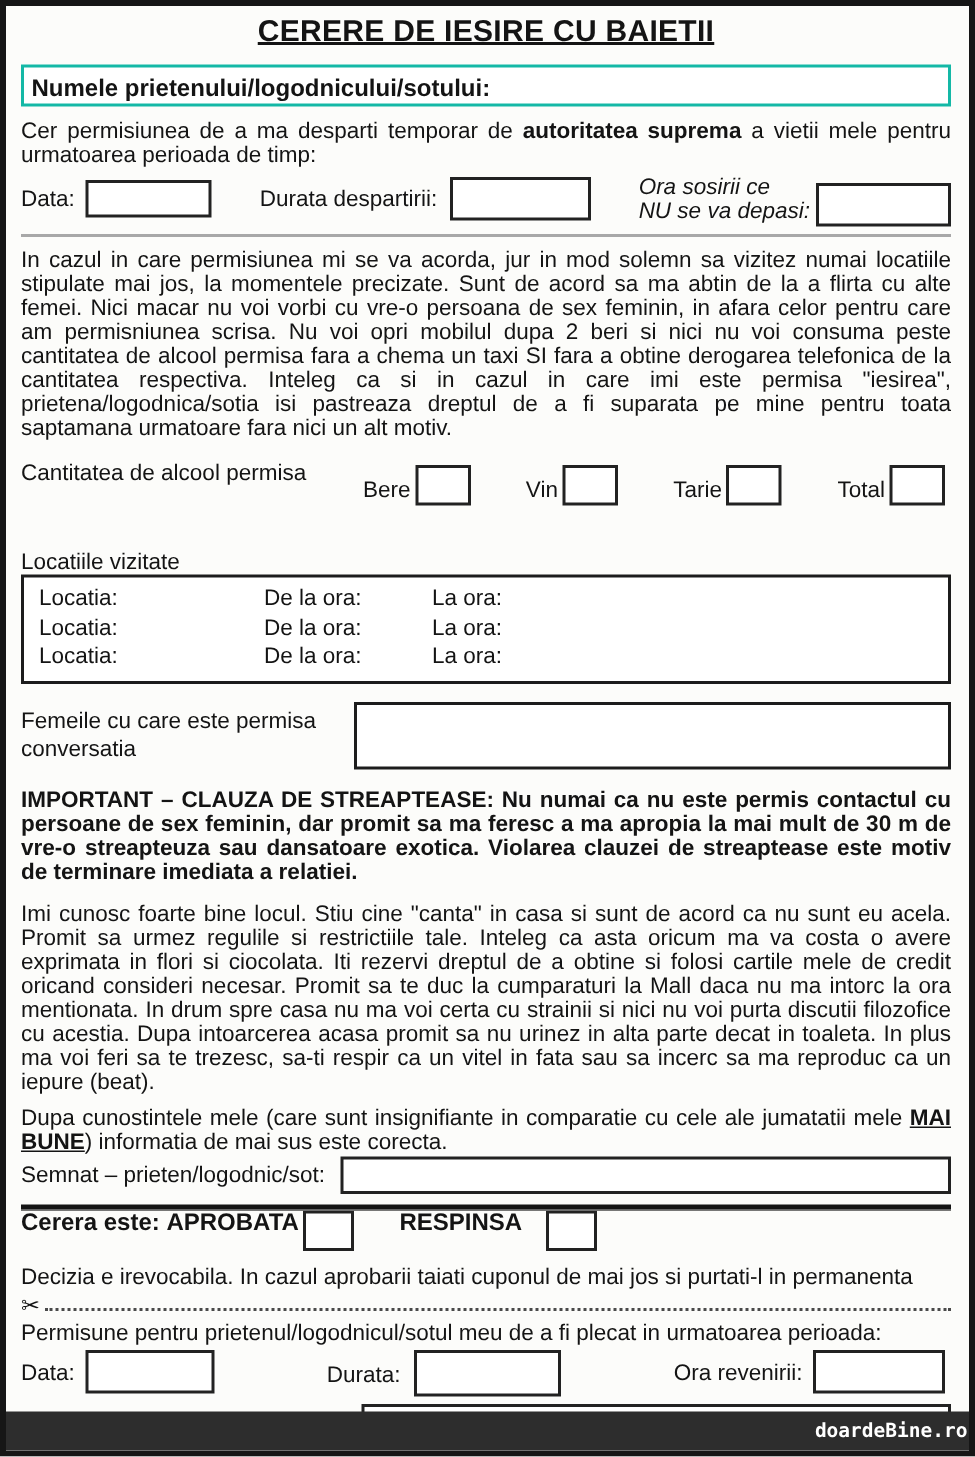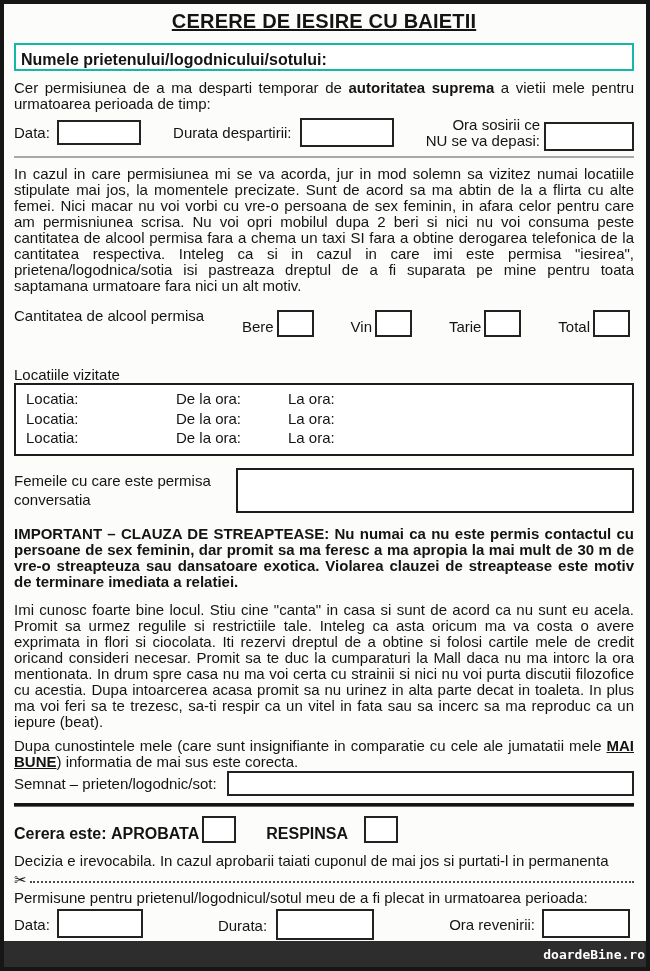--- a/index.html
+++ b/index.html
@@ -19,21 +19,21 @@
   }
   .para{font-size:15px;line-height:16px;text-align:justify;}
   .intro{margin-top:9px;}
   .blank{border:2px solid #222;background:#fff;box-sizing:border-box;}
   .time-row{display:flex;align-items:center;margin-top:2px;justify-content:space-between;}
   .grp{display:flex;align-items:center;}
   .lbl{font-size:15px;white-space:nowrap;}
   .b-date{width:84px;height:25px;margin-left:7px;}
   .b-dur{width:94px;height:29px;margin-left:8px;}
   .b-arr{width:90px;height:29px;margin-left:4px;margin-top:8px;}
-  .arr-lbl{font-size:15px;line-height:16px;text-align:right;}
+  .arr-lbl{font-size:15px;line-height:16px;font-style:italic;}
   .faint-rule{border-top:2px solid #a8a8a8;margin-top:5px;}
   .oath{margin-top:8px;}
   .alcohol-row{display:flex;align-items:flex-end;margin-top:13px;}
   .alcohol-row .side{width:228px;font-size:15px;margin-bottom:13px;flex:none;}
   .alc-items{display:flex;flex:1;justify-content:space-between;padding-right:4px;gap:34px;}
   .alc-item{display:flex;align-items:flex-end;}
   .alc-item .lbl{margin-bottom:2px;}
   .b-alc{width:37px;height:27px;margin-left:3px;}
   .loc-section{display:flex;margin-top:12px;flex-direction:column;}
   .loc-section .side{width:222px;font-size:15px;padding-top:17px;flex:none;}
@@ -42,21 +42,21 @@
   .women-section{display:flex;margin-top:12px;}
   .women-section .side{width:222px;font-size:15px;line-height:19px;padding-top:3px;flex:none;}
   .women-box{flex:1;border:2px solid #1c1c1c;background:#fff;height:41px;}
   .important{margin-top:13px;font-weight:bold;}
   .promises{margin-top:12px;}
   .declaration{margin-top:8px;}
   .declaration .emph{font-weight:bold;text-decoration:underline;}
   .sig-row{display:flex;align-items:center;margin-top:1px;}
   .b-sig{flex:1;height:25px;margin-left:10px;}
   .thick-rule{margin-top:7px;height:3px;background:#141414;border-bottom:1px solid #666;}
-  .decision-row{display:flex;align-items:flex-end;margin-top:9px;font-weight:bold;font-size:16px;}
+  .decision-row{display:flex;align-items:flex-start;margin-top:0;font-weight:bold;font-size:16px;}
   .b-check{width:34px;height:27px;margin-left:3px;}
   .rej{margin-left:30px;}
   .b-check2{margin-left:16px;}
   .irrevocable{margin-top:10px;}
   .cut-row{display:flex;align-items:flex-end;height:17px;margin-top:1px;}
   .scissors{font-size:15px;line-height:15px;flex:none;}
   .dots{flex:1;border-bottom:2px dotted #4a4a4a;margin:0 0 4px 3px;}
   .coupon-heading{font-size:15px;margin-top:2px;}
   .coupon-row{display:flex;align-items:flex-start;margin-top:3px;justify-content:space-between;padding-right:4px;}
   .c-lbl{font-size:15px;padding-top:3px;white-space:nowrap;}

